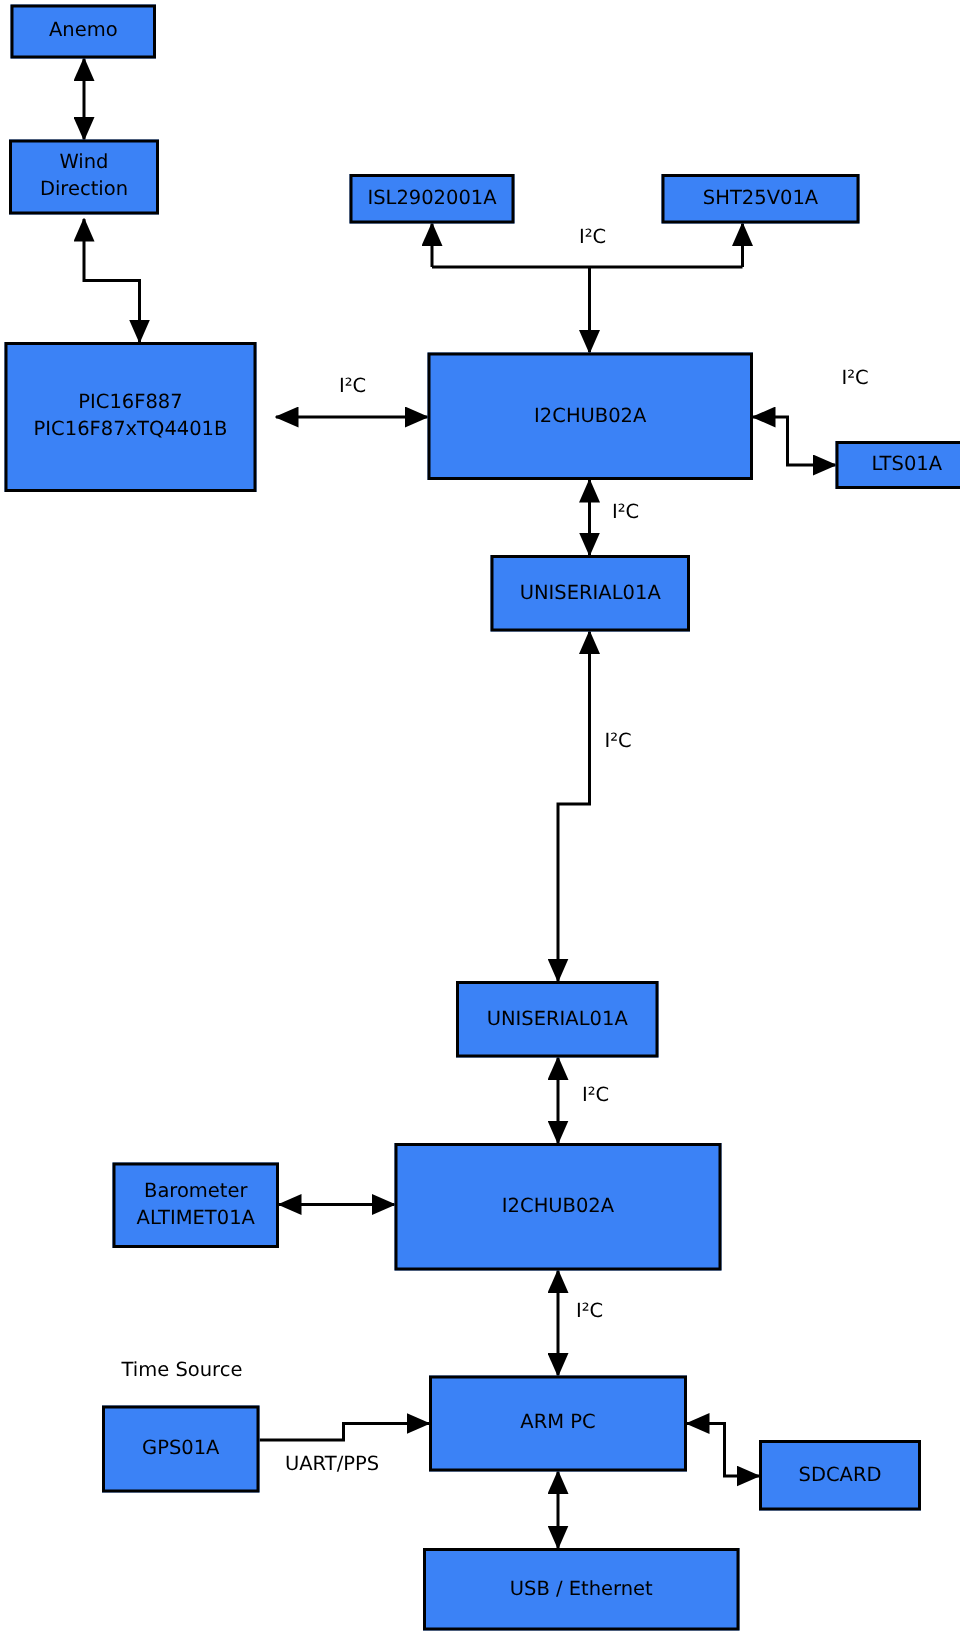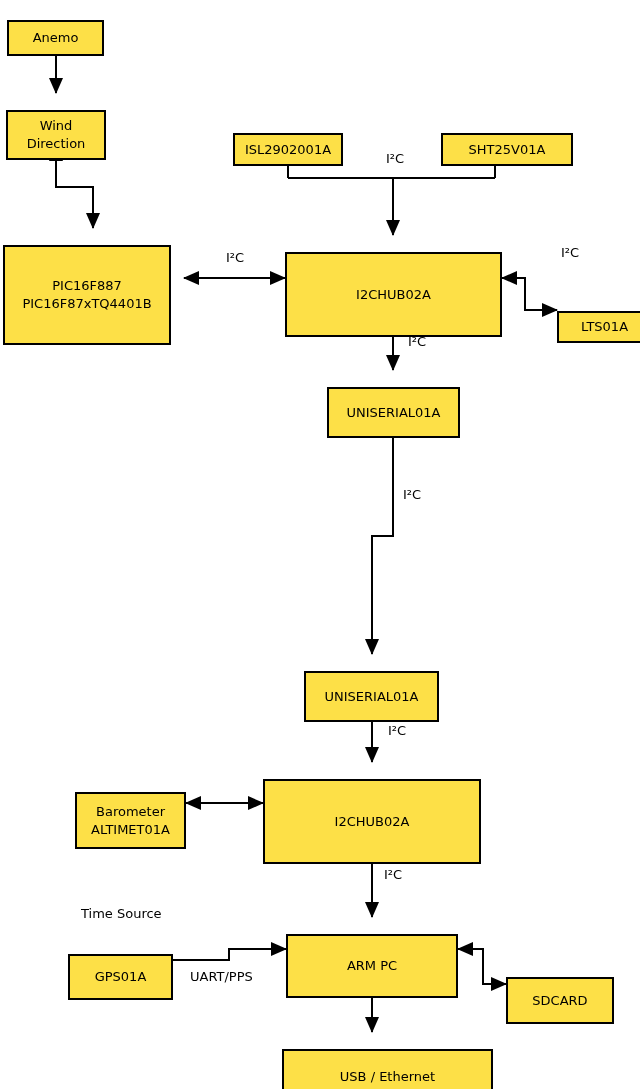--- a/index.html
+++ b/index.html
@@ -9,25 +9,24 @@
     background:#ffffff;
     font-family:"DejaVu Sans","Liberation Sans",sans-serif;
     color:#000000;
     overflow:hidden;
   }
   svg.wires { position:absolute; left:0; top:0; width:640px; height:1089px; }
   .node {
     position:absolute;
     box-sizing:border-box;
     border:2px solid #000000;
-    background:#fde047;
+    background:#3b82f6;
     display:flex; align-items:center; justify-content:center;
     font-size:13px; line-height:1.35;
     text-align:center;
-    margin-top:17px;
   }
   .node span { white-space:pre-line; }
   .edge-label {
     position:absolute;
     font-size:13px; line-height:1.2;
     white-space:nowrap;
   }
 </style>
 </head>
 <body>
@@ -100,21 +99,21 @@
 
   <div class="node" style="left:263px;top:762px;width:218px;height:85px">
     <span>I2CHUB02A</span>
   </div>
 
   <div class="node" style="left:75px;top:775px;width:111px;height:57px">
     <span>Barometer
 ALTIMET01A</span>
   </div>
 
-  <div class="node" style="left:68px;top:937px;width:105px;height:46px">
+  <div class="node" style="left:68px;top:937px;width:105px;height:58px">
     <span>GPS01A</span>
   </div>
 
   <div class="node" style="left:286px;top:917px;width:172px;height:64px">
     <span>ARM PC</span>
   </div>
 
   <div class="node" style="left:506px;top:960px;width:108px;height:47px">
     <span>SDCARD</span>
   </div>

